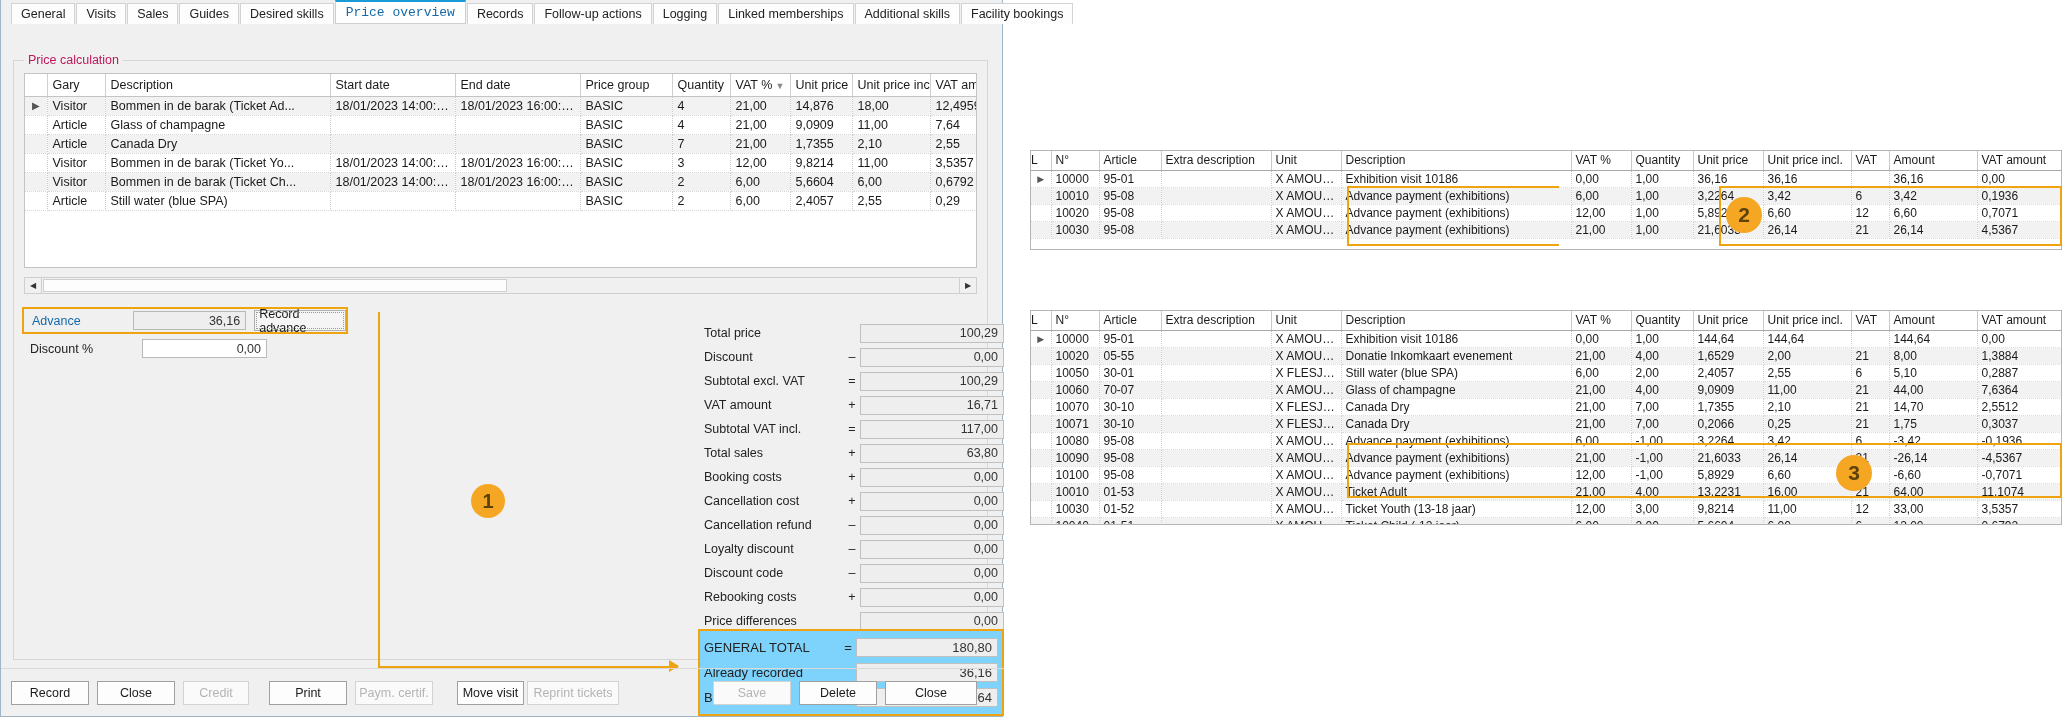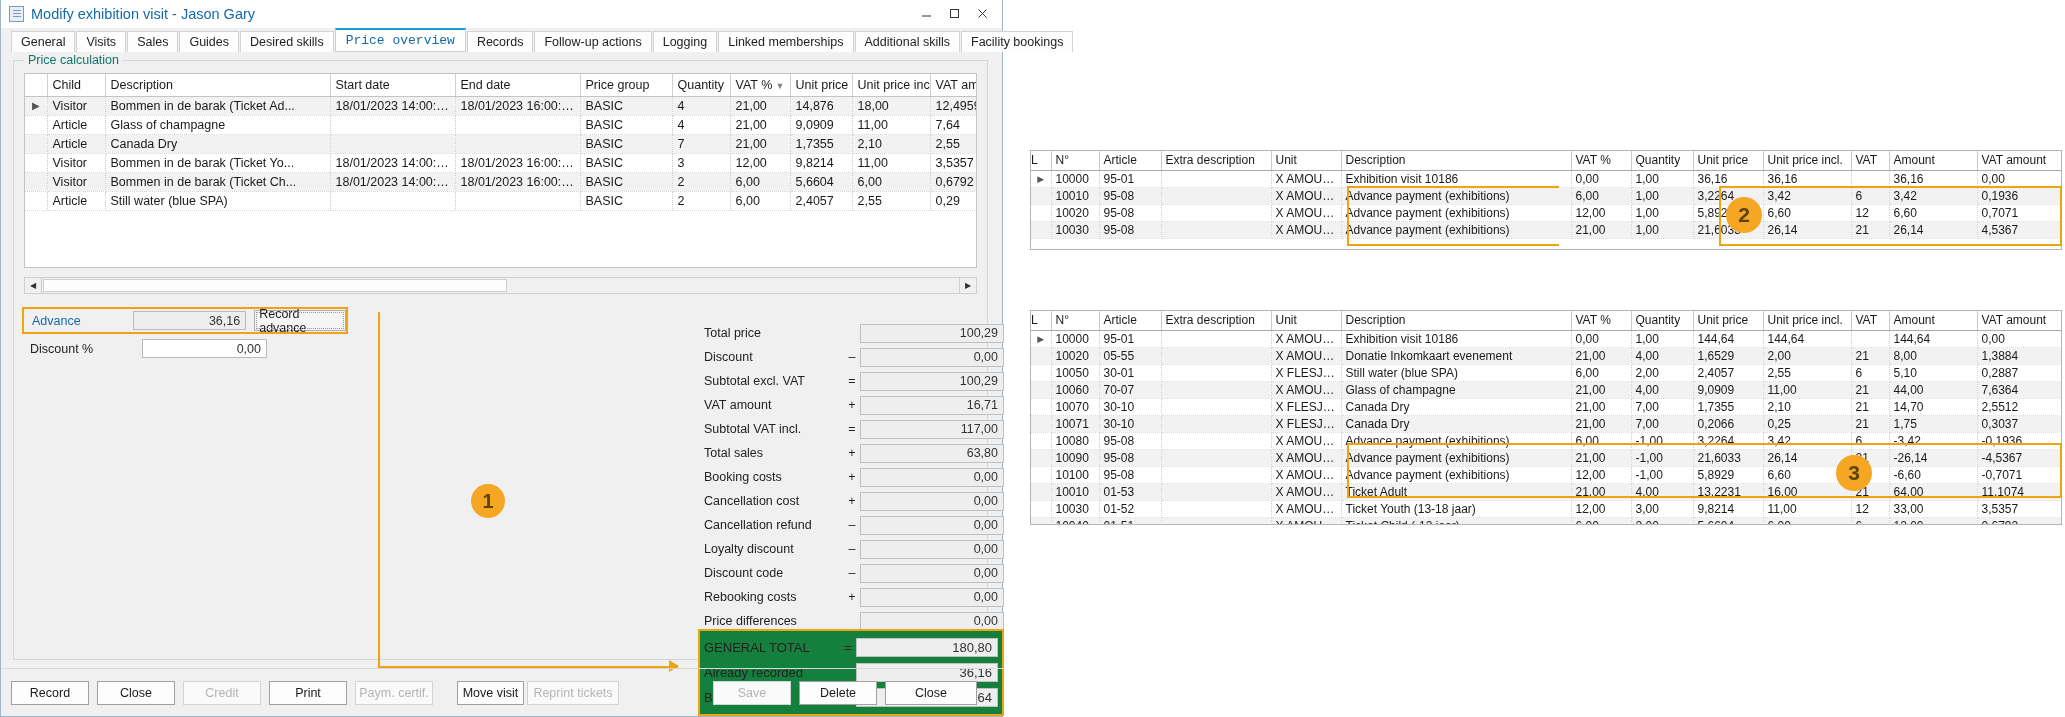--- a/index.html
+++ b/index.html
@@ -81,21 +81,21 @@
   .content { position: absolute; left: 0; top: 52px; right: 0; bottom: 0; background:#f0f0f0;}
   .groupbox {
     position: absolute; left: 12px; top: 8px;
     width: 975px; height: 600px;
     border: 1px solid #d6d6d6;
     background: #f0f0f0;
   }
   .groupbox > .gb-title {
     position: absolute; left: 10px; top: -8px;
     background: #f0f0f0; padding: 0 4px;
-    font-size: 12.5px; color: #0f766e;
+    font-size: 12.5px; color: #be185d;
   }
 
   
   .grid-wrap {
     position: absolute; left: 10px; top: 12px;
     width: 953px; height: 195px;
     background: #ffffff; border: 1px solid #c4c4c4;
     overflow: hidden;
   }
   table.grid { border-collapse: collapse; width: 100%; table-layout: fixed; font-size: 12.5px; }
@@ -165,21 +165,21 @@
   .sum-row { display: flex; align-items: center; height: 24px; }
   .sum-label { width: 140px; color: #222; }
   .sum-op { width: 16px; text-align: center; color: #222; }
   .sum-val {
     flex: 1; height: 19px; border: 1px solid #c0c0c0; background: #eeeeee;
     text-align: right; padding: 1px 5px; display:flex; align-items:center;
     justify-content:flex-end; color: #333;
   }
   .totals-box {
     position: absolute; left: 684px; top: 568px;
-    width: 306px; border: 2px solid #eda410; background: #15803d;
+    width: 306px; border: 2px solid #eda410; background: #7dd3fc;
     padding: 4px 4px 4px 4px;
   }
   .totals-box .sum-row { height: 25px; }
   .totals-box .sum-label { width: 136px; }
 
   
   .badge {
     position: absolute; border-radius: 50%;
     background: #f5a623; color: #5c4208;
     display: flex; align-items: center; justify-content: center;
@@ -233,42 +233,20 @@
   .lcell { width: 20px; text-align: center; color: #555; font-size: 9px; }
   .hl-box { position: absolute; border: 2px solid #eda410; pointer-events: none; }
 </style>
 </head>
 <body>
 
 <div class="root">
 
   <div class="window">
 
-    <div class="titlebar">
-      <div class="title-icon"></div>
-      <div class="title-text">Modify exhibition visit - Jason Gary</div>
-      <div class="win-ctrls">
-        <div class="win-btn">
-          <svg width="11" height="11" viewBox="0 0 11 11">
-              <line x1="1" y1="8" x2="10" y2="8" stroke="#333" stroke-width="1"></line>
-            </svg>
-        </div>
-        <div class="win-btn">
-          <svg width="11" height="11" viewBox="0 0 11 11">
-              <rect x="1.5" y="1.5" width="8" height="8" fill="none" stroke="#333" stroke-width="1"></rect>
-            </svg>
-        </div>
-        <div class="win-btn">
-          <svg width="11" height="11" viewBox="0 0 11 11">
-              <line x1="1.5" y1="1.5" x2="9.5" y2="9.5" stroke="#333" stroke-width="1"></line>
-              <line x1="9.5" y1="1.5" x2="1.5" y2="9.5" stroke="#333" stroke-width="1"></line>
-            </svg>
-        </div>
-      </div>
-    </div>
 
     <div class="tabstrip" id="tabstrip">
         <div class="tab">General</div>
         <div class="tab">Visits</div>
         <div class="tab">Sales</div>
         <div class="tab">Guides</div>
         <div class="tab">Desired skills</div>
         <div class="tab active">Price overview</div>
         <div class="tab">Records</div>
         <div class="tab">Follow-up actions</div>
@@ -294,21 +272,21 @@
                 <col style="width:92px">
               <col style="width:58px">
                 <col style="width:60px">
                 <col style="width:62px">
               <col style="width:78px">
                 <col style="width:70px">
             </colgroup>
             <thead>
                 <tr id="pg-head">
                   <th></th>
-                  <th>Child</th>
+                  <th>Gary</th>
                   <th>Description</th>
                   <th>Start date</th>
                   <th>End date</th>
                   <th>Price group</th>
                   <th>Quantity</th>
                   <th><span>VAT %</span><span class="sortcaret">▼</span></th>
                   <th>Unit price</th>
                   <th>Unit price incl.</th>
                   <th>VAT amount</th>
                 </tr>
@@ -502,21 +480,21 @@
       </div>
 
       <div class="badge b1">1</div>
       <div class="conn" style="left:377px; top:260px; width:2px; height:355px;"></div>
       <div class="conn" style="left:377px; top:614px; width:300px; height:2px;"></div>
       <div class="conn" style="left:668px; top:608px; width:0; height:0; background:transparent; border-left:10px solid #eda410; border-top:6px solid transparent; border-bottom:6px solid transparent;"></div>
 
       <div class="btnbar" id="btnbar">
           <div class="btn" style="left: 10px; width: 78px;">Record</div>
           <div class="btn" style="left: 96px; width: 78px;">Close</div>
-          <div class="btn disabled" style="left: 182px; width: 78px;">Credit</div>
+          <div class="btn disabled" style="left: 182px; width: 66px;">Credit</div>
           <div class="btn" style="left: 268px; width: 78px;">Print</div>
           <div class="btn disabled" style="left: 354px; width: 78px;">Paym. certif.</div>
           <div class="btn" style="left: 440px; width: 67px; margin-left: 16px;">Move visit</div>
           <div class="btn disabled" style="left: 526px; width: 92px;">Reprint tickets</div>
           <div class="btn disabled" style="left: 712px; width: 78px;">Save</div>
           <div class="btn" style="left: 798px; width: 78px;">Delete</div>
           <div class="btn" style="left: 884px; width: 92px;">Close</div>
         </div>
     </div>
   </div>

